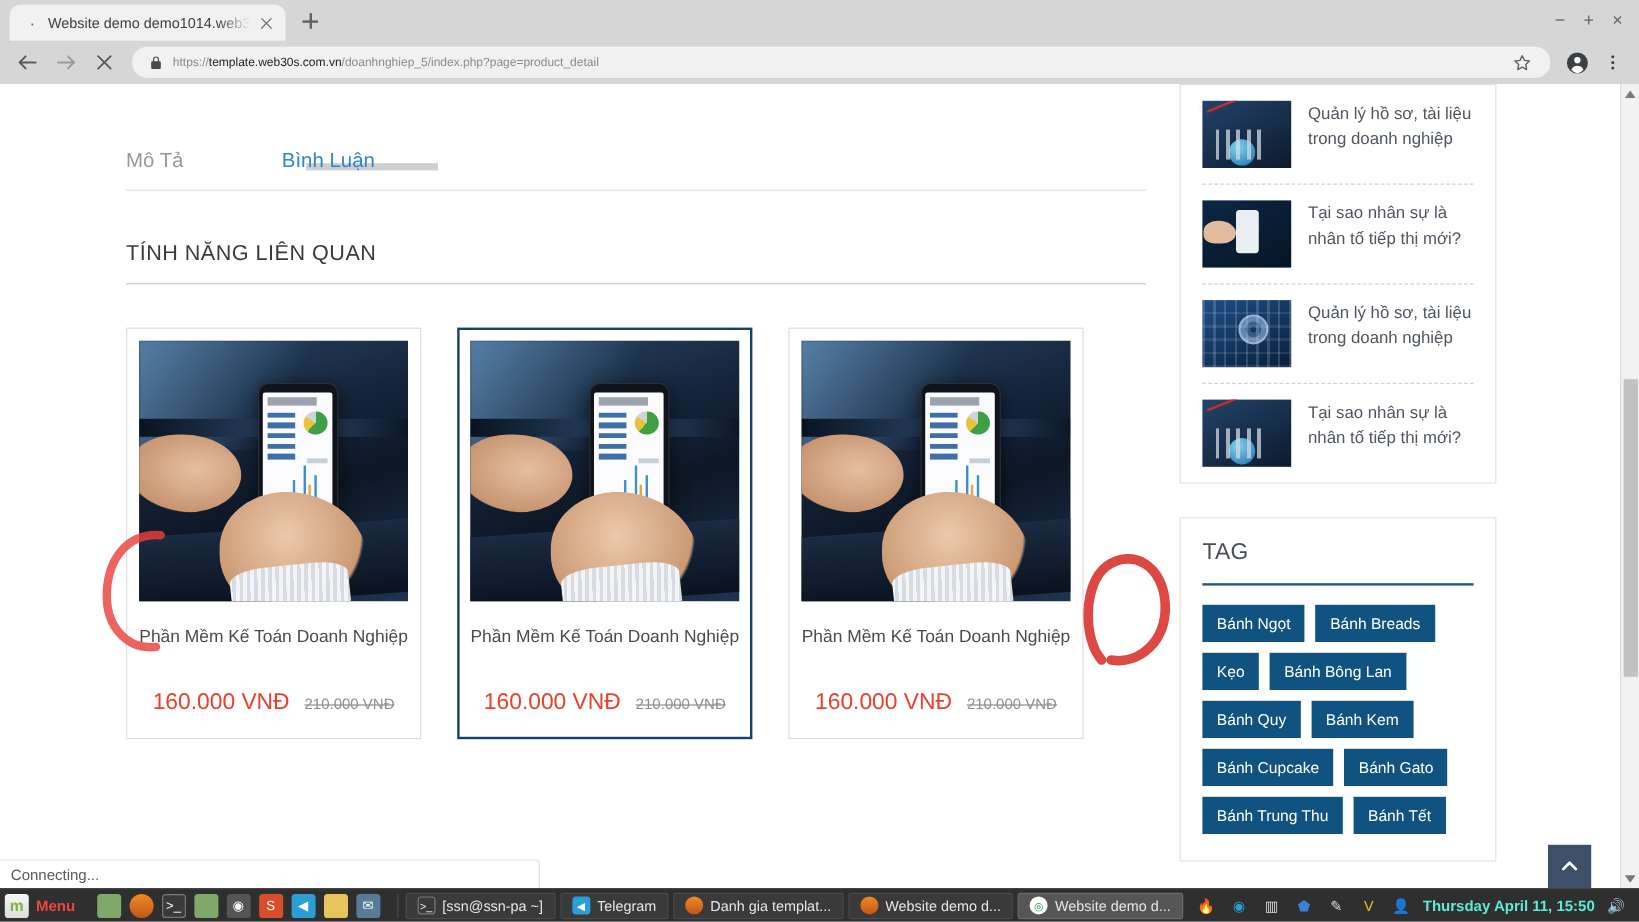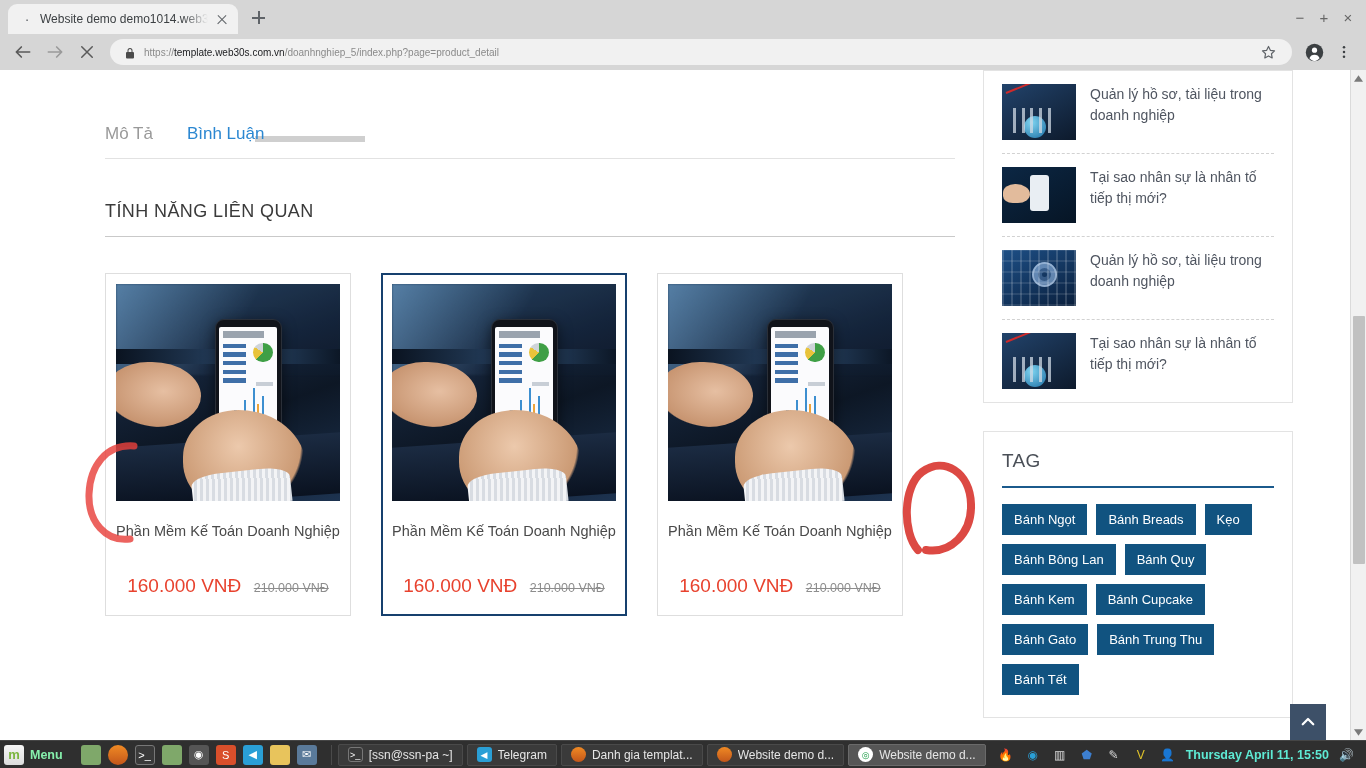--- a/index.html
+++ b/index.html
@@ -79,21 +79,21 @@
   .partial-top {
     position:absolute; left: 255px; top: 66px; width: 110px; height: 6px;
     background:#cfcfcf;
   }
 
   
   .main { position:absolute; left: 105px; top: 0px; width: 850px; }
 
   .tabs-row { display:flex; gap: 34px; padding-top: 54px; padding-bottom: 14px; }
   .ptab { font-size: 17px; color: #999; }
-  .ptab.active { color: #2b87d1; }
+  .ptab.active { color: #2b87d1; margin-left: 48px; }
   .tabs-rule { width: 850px; height: 1px; background:#e2e2e2; }
 
   .section-title {
     margin-top: 42px; font-size: 18px; letter-spacing: .4px;
     color: #3a3a3a; font-weight: 400;
   }
   .title-rule { margin-top: 14px; width: 850px; height: 1px; background:#c9c9c9; }
 
   .cards { display:flex; gap: 30px; margin-top: 36px; }
   .card {
@@ -147,21 +147,21 @@
       background:#3d8fd0; }
   .photo .pscreen .bar.o { background:#eda43a; }
   .photo .pscreen .axis { position:absolute; left:6%; bottom:9%; width:86%; height:1px;
       background:#b9bfc7; }
 
   
   .annot { position:absolute; pointer-events:none; }
   .annot svg { display:block; overflow: visible; }
 
   
-  .sidebar { position:absolute; left: 983px; top: 0; width: 310px; }
+  .sidebar { position:absolute; left: 983px; top: 0; width: 264px; }
   .widget { border: 1px solid #e3e3e3; background:#fff; padding: 0 18px; }
   .news { padding-top: 0; }
   .news-item { display:flex; gap: 14px; padding: 13px 0; align-items:flex-start; }
   .news-item + .news-item { border-top: 1px dashed #d2d2d2; }
   .news-thumb { width: 74px; height: 56px; flex:none; overflow:hidden;
     background:#14243c; position:relative; }
   .news-title { font-size: 14px; line-height: 1.48; color:#4f5560; }
 
   .thumb-a { background: linear-gradient(150deg,#22436b,#0d1a2c); }
   .thumb-a::after { content:''; position:absolute; left:8%; bottom:12%; width:84%; height:46%;
@@ -218,21 +218,21 @@
   
   .taskbar {
     position:absolute; left:0; top: 740px; width: 1366px; height: 28px;
     background: #2f2f2f; display:flex; align-items:center;
     border-top: 1px solid #454545;
   }
   .tb-menu { display:flex; align-items:center; gap:6px; padding: 0 10px 0 4px; height:100%; }
   .mintlogo { width: 20px; height: 20px; background: linear-gradient(#f6f6f6,#dcdcdc);
     border-radius: 3px; position:relative; display:flex; align-items:center; justify-content:center; }
   .mintlogo span { color:#7bb53f; font-size: 13px; font-weight:bold; line-height:1; }
-  .tb-menu-label { color:#86efac; font-size: 12.5px; font-weight:bold; }
+  .tb-menu-label { color:#ef4444; font-size: 12.5px; font-weight:bold; }
   .quick { display:flex; align-items:center; gap: 7px; padding: 0 8px; }
   .qi { width: 20px; height: 20px; border-radius: 3px; display:flex;
     align-items:center; justify-content:center; font-size: 11px; color:#fff; }
   .tb-sep { width:1px; height: 20px; background:#4a4a4a; margin: 0 6px; }
   .winbtn { display:flex; align-items:center; gap:6px; height: 22px;
     padding: 0 9px; margin-right: 4px; border-radius: 2px;
     background: #3a3a3a; border: 1px solid #4a4a4a; max-width: 190px; }
   .winbtn.active { background:#565656; border-color:#6a6a6a; }
   .winbtn .wi { width: 15px; height: 15px; border-radius:3px; flex:none;
     display:flex; align-items:center; justify-content:center; font-size: 9px; color:#fff; }
@@ -537,20 +537,21 @@
         </svg>
     </div>
     <div class="thumb"></div>
     <div class="arrow" style="position:absolute;bottom:0;width:100%">
       <svg width="9" height="7" viewBox="0 0 10 7" fill="#7a7a7a">
           <path d="M5 7L0 0h10z"></path>
         </svg>
     </div>
   </div>
 
+  <div class="statusbar">Connecting...</div>
 </div>
 
 <div class="taskbar">
 
   <div class="tb-menu">
     <span class="mintlogo">
         <span>m</span>
       </span>
     <span class="tb-menu-label">Menu</span>
   </div>

